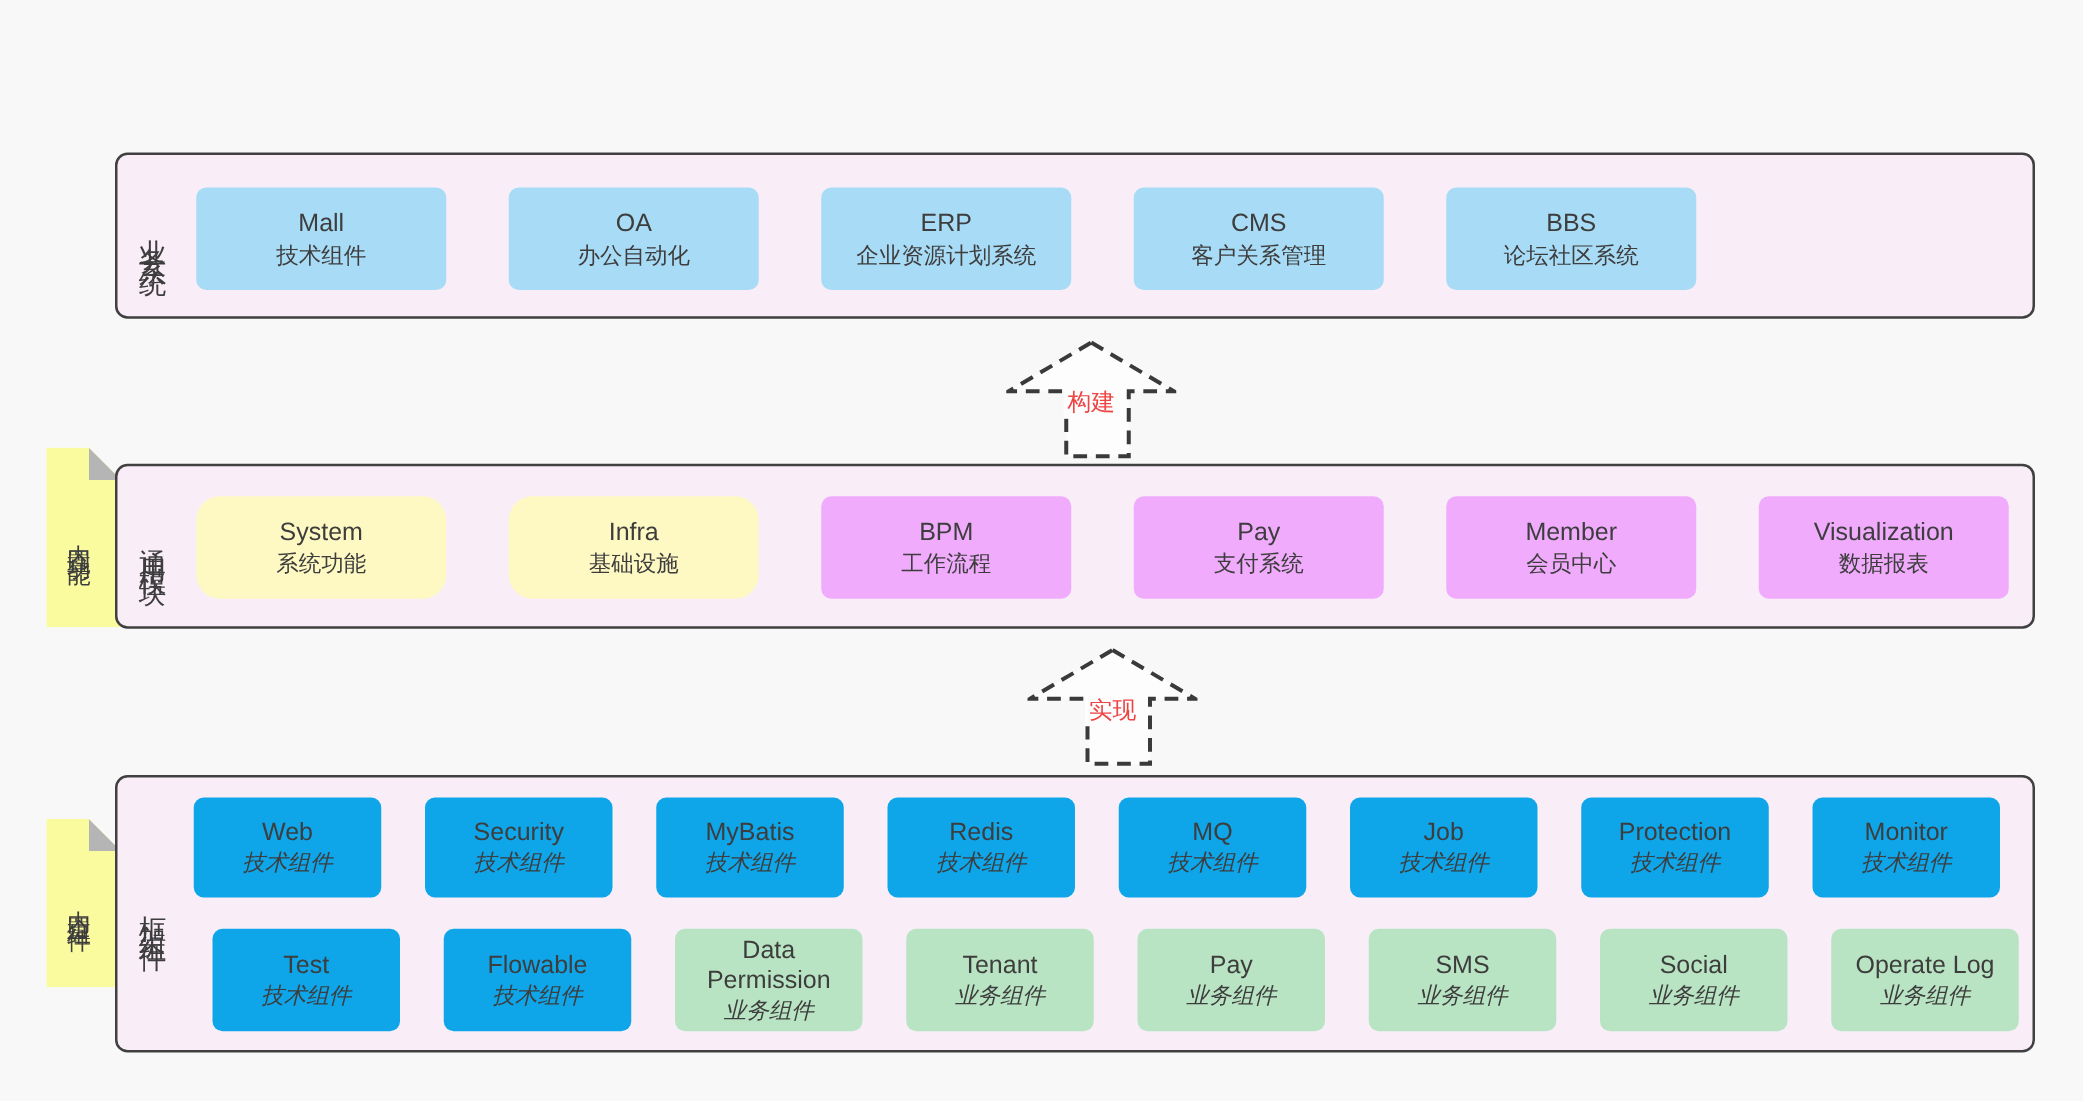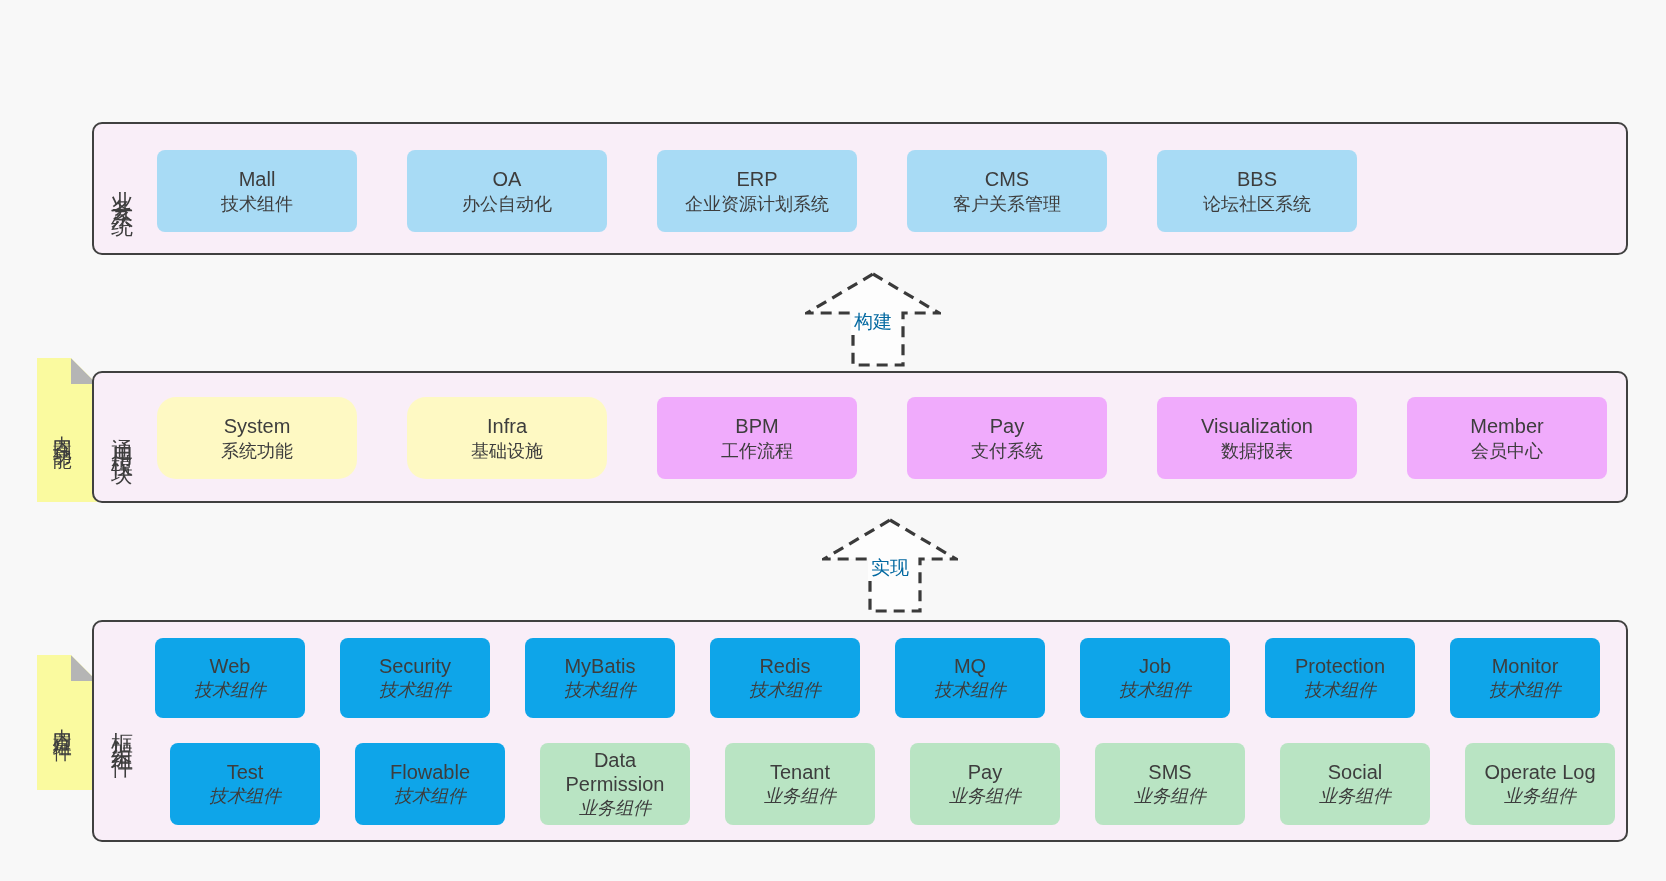--- a/index.html
+++ b/index.html
@@ -45,21 +45,21 @@
     clip-path:polygon(0 0,100% 100%,0 100%);}
   .sticky-label{position:absolute;left:42%;top:50%;transform:translate(-50%,-50%);
     writing-mode:vertical-lr;text-orientation:upright;font-size:19px;letter-spacing:5px;color:#3d3d3d;white-space:nowrap;}
 
   
   .arrow{position:absolute;width:136px;height:96px;z-index:2;}
   #arrow1{left:805px;top:272px;}
   #arrow2{left:822px;top:518px;}
   .arrow svg{position:absolute;left:0;top:0;}
   .arrow-label{position:absolute;left:50%;top:37px;transform:translateX(-50%);
-    background:#fdfdfd;padding:0 3px;font-size:19px;color:#0369a1;white-space:nowrap;}
+    background:#fdfdfd;padding:0 3px;font-size:19px;color:#ef4444;white-space:nowrap;}
 </style>
 </head>
 <body>
 
 <div class="canvas">
 
   <div class="sticky" id="sticky1">
     <span class="fold"></span>
     <span class="sticky-label">内置功能</span>
   </div>
@@ -114,26 +114,26 @@
       </div>
       <div class="box pink">
         <div class="box-name">BPM</div>
         <div class="box-desc">工作流程</div>
       </div>
       <div class="box pink">
         <div class="box-name">Pay</div>
         <div class="box-desc">支付系统</div>
       </div>
       <div class="box pink">
+        <div class="box-name">Member</div>
+        <div class="box-desc">会员中心</div>
+      </div>
+      <div class="box pink">
         <div class="box-name">Visualization</div>
         <div class="box-desc">数据报表</div>
-      </div>
-      <div class="box pink">
-        <div class="box-name">Member</div>
-        <div class="box-desc">会员中心</div>
       </div>
     </div>
   </section>
 
   <div class="arrow" id="arrow2">
     <svg viewBox="0 0 136 96" width="136" height="96">
       <polygon points="68,2 134,41 98,41 98,93 48,93 48,41 2,41" fill="#fdfdfd" stroke="#3a3a3a" stroke-width="3.2" stroke-dasharray="11 7"></polygon>
     </svg>
     <span class="arrow-label">实现</span>
   </div>

